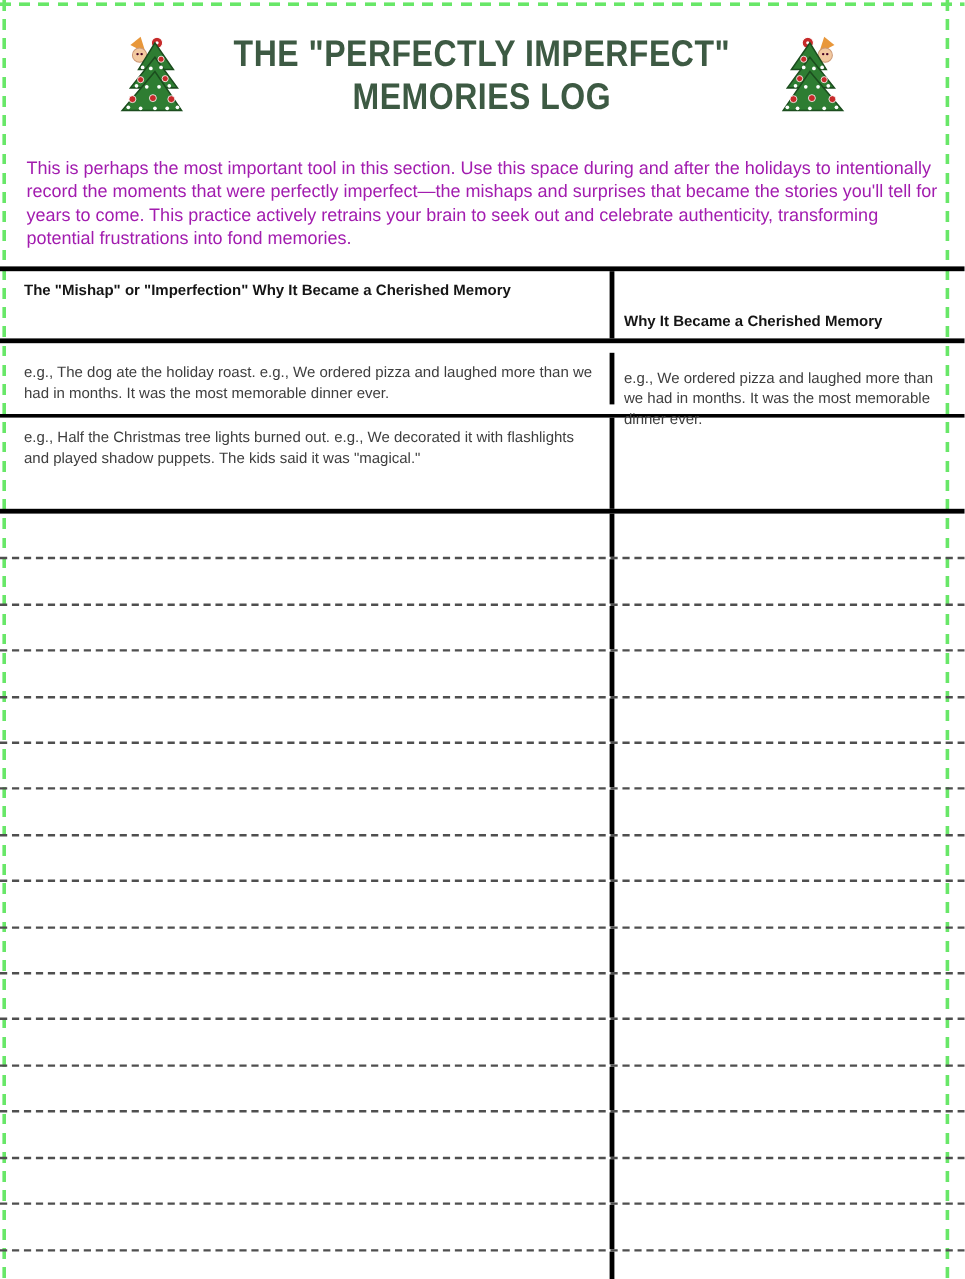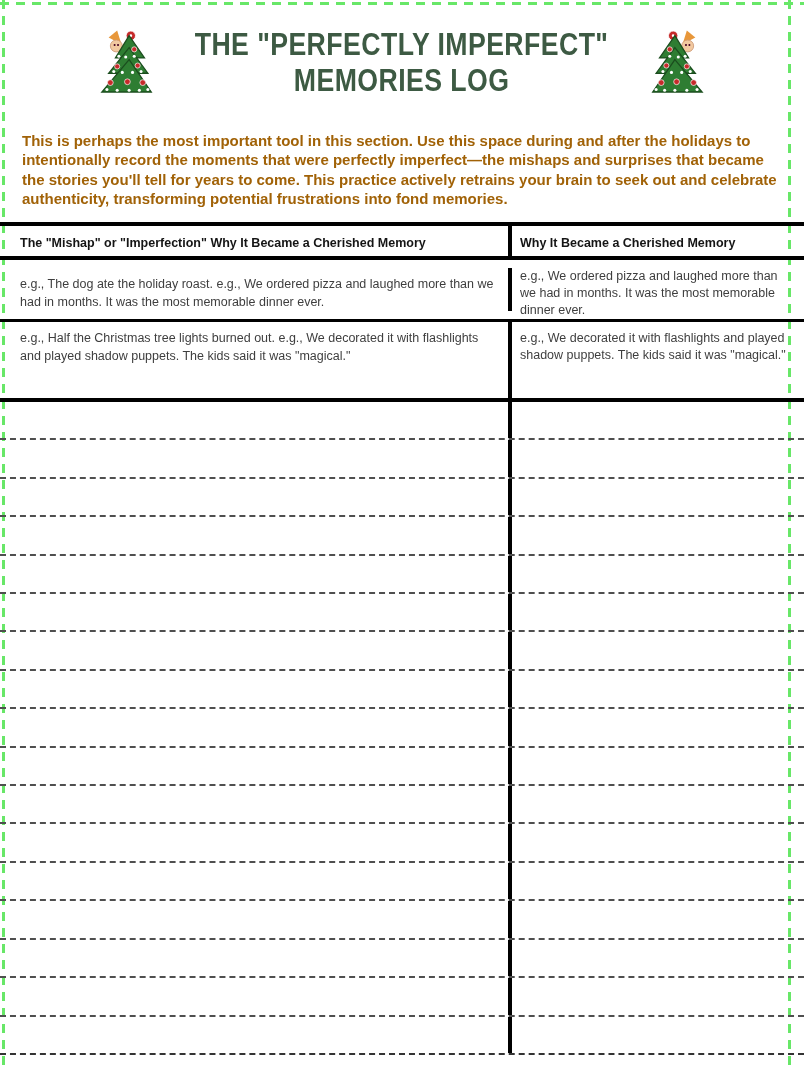--- a/index.html
+++ b/index.html
@@ -20,28 +20,28 @@
                  display:flex; justify-content:center; align-items:center; gap:6px; }
   .title-block { text-align:center; color:#3d5a43; padding:0 2px; }
   .title-line  { display:block; font-weight:bold; font-size:31px; line-height:36px;
                  letter-spacing:0.5px; transform:scaleX(0.86); transform-origin:center;
                  white-space:nowrap; }
   .tree { width:58px; height:74px; flex:0 0 auto; }
   .tree.mirror { transform:scaleX(-1); }
 
   
   .intro { position:absolute; top:131px; left:22px; width:760px;
-           font-size:15px; font-weight:bold; color:#a16207; line-height:1.29; }
+           font-size:15px; font-weight:normal; color:#a21caf; line-height:1.29; }
 
   
   .memlog-table { position:absolute; top:222px; left:0; width:804px;
                   border-top:4px solid #000; }
   .trow { display:flex; width:804px; box-sizing:border-box; }
   .c1 { width:512px; border-right:4px solid #000; box-sizing:border-box; overflow:hidden; }
-  .c2 { flex:1; box-sizing:border-box; overflow:hidden; }
+  .c2 { flex:1; box-sizing:border-box; overflow:hidden;margin-top:26px; }
 
   .header-row { border-bottom:4px solid #000; }
   .header-row .c1 { padding:7px 8px 5px 20px; }
   .header-row .c2 { padding:7px 8px 5px 8px; }
   .hdr-text { font-size:12.5px; font-weight:bold; color:#151515; }
 
   .ex-row .c1 { padding:8px 12px 0 20px; font-size:12.5px; color:#3e3e3e; line-height:1.42; }
   .ex-row .c2 { padding:8px 10px 0 8px;  font-size:12.5px; color:#3e3e3e; line-height:1.38; }
   .ex-row-1 { height:62px; border-bottom:3px solid #000;align-items:center; }
   .ex-row-2 { height:80px; border-bottom:4px solid #000; }
@@ -148,21 +148,20 @@
       </div>
     </div>
 
     <div class="trow ex-row ex-row-1">
       <div class="c1">e.g., The dog ate the holiday roast. e.g., We ordered pizza and laughed more than we had in months. It was the most memorable dinner ever.</div>
       <div class="c2">e.g., We ordered pizza and laughed more than we had in months. It was the most memorable dinner ever.</div>
     </div>
 
     <div class="trow ex-row ex-row-2">
       <div class="c1">e.g., Half the Christmas tree lights burned out. e.g., We decorated it with flashlights and played shadow puppets. The kids said it was "magical."</div>
-      <div class="c2">e.g., We decorated it with flashlights and played shadow puppets. The kids said it was "magical."</div>
     </div>
 
     <div class="empty-rows">
         <div class="empty-row">
           <div class="c1"></div>
           <div class="c2"></div>
         </div>
         <div class="empty-row">
           <div class="c1"></div>
           <div class="c2"></div>

